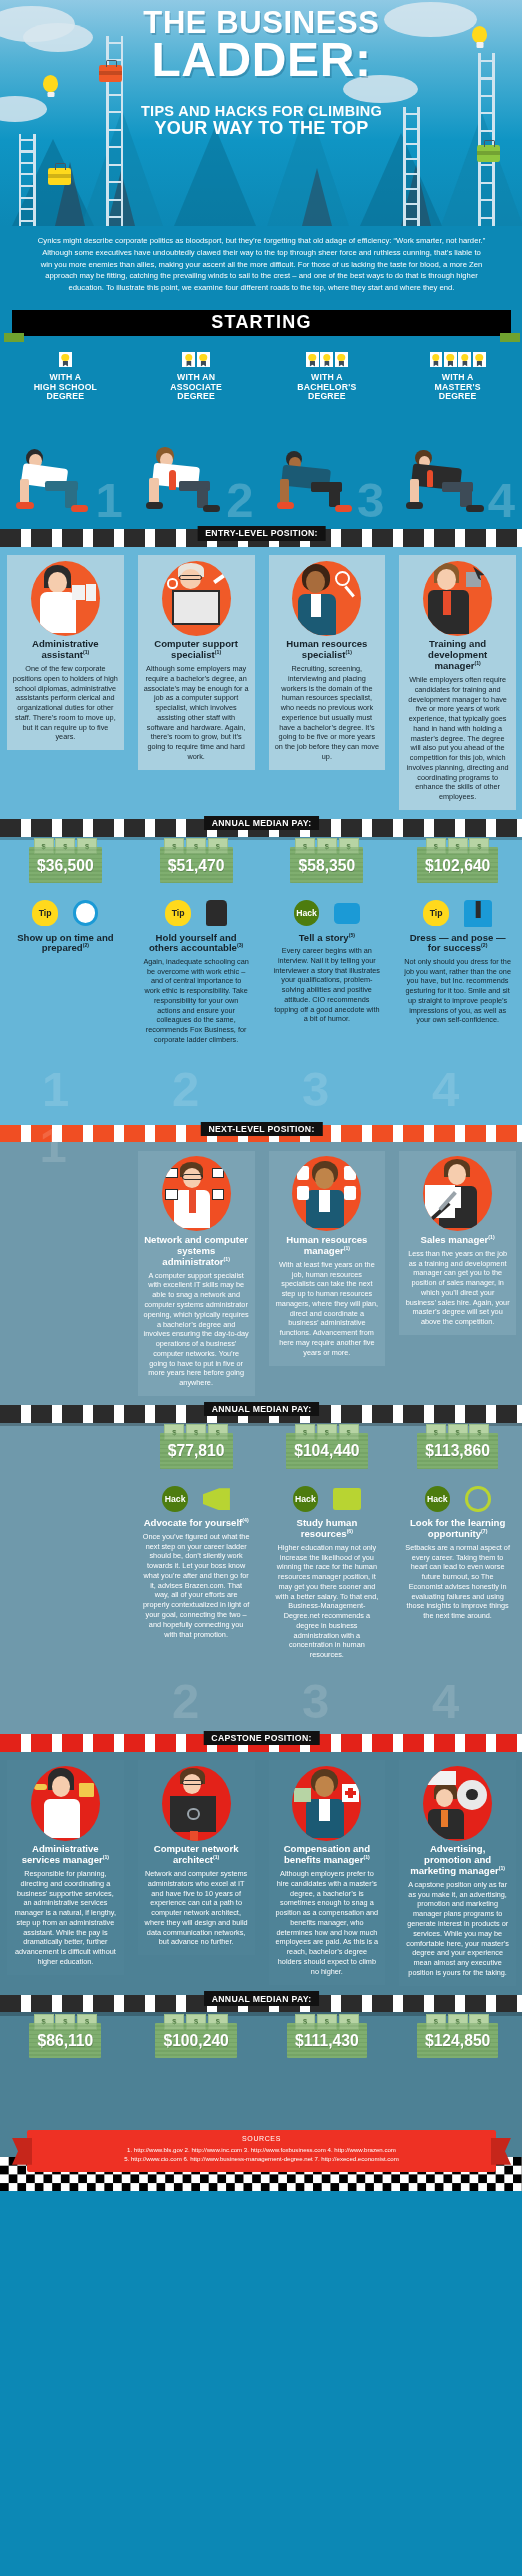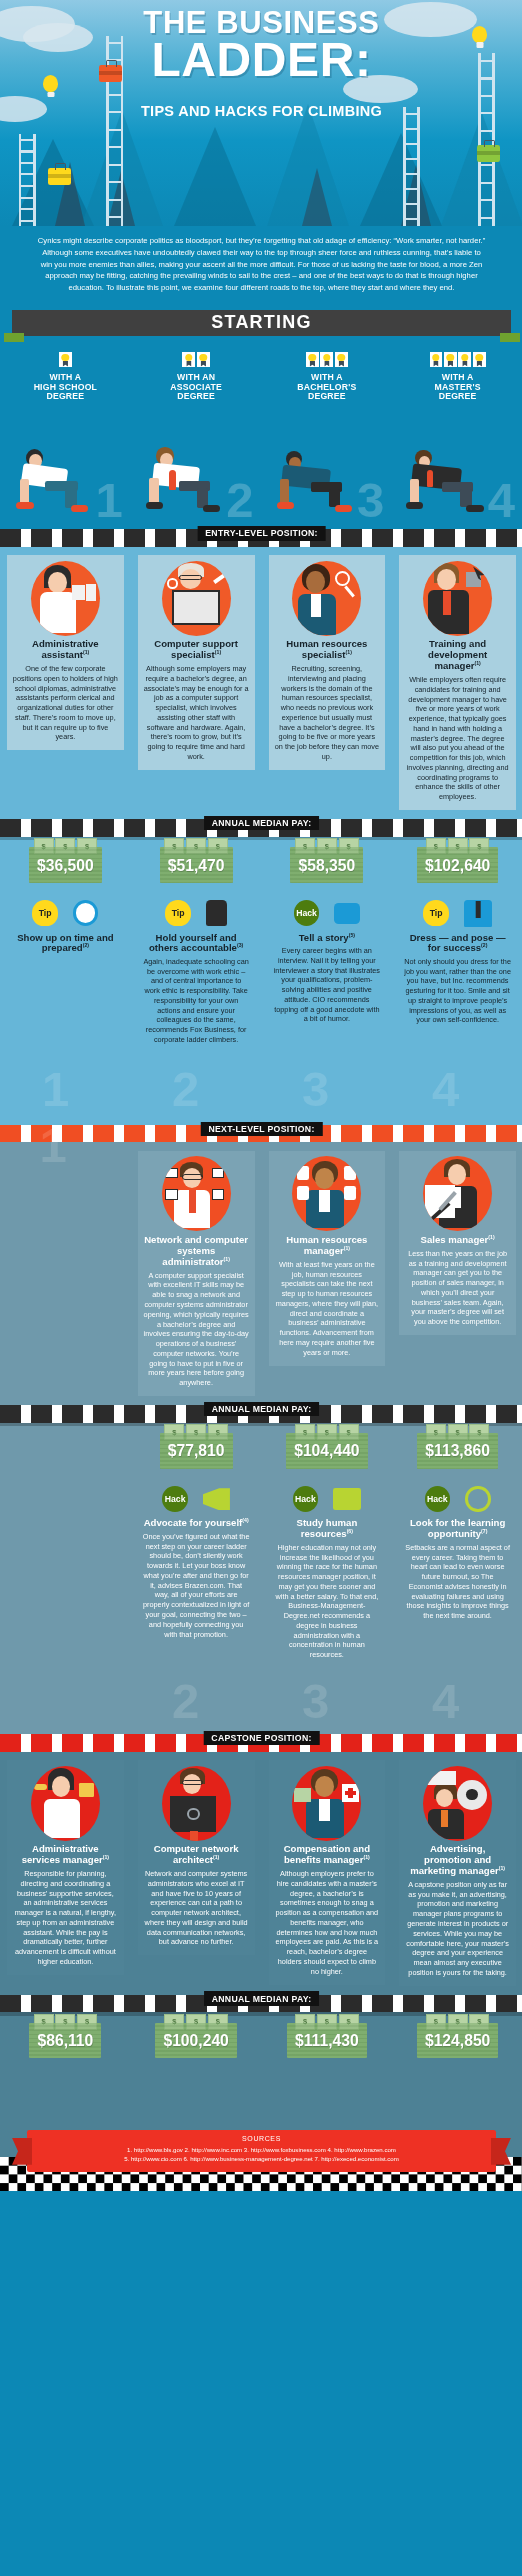--- a/index.html
+++ b/index.html
@@ -74,21 +74,21 @@
   }
   .intro p {
     color: #fff; font-size: 7.7px; line-height: 1.52; text-align: center;
     font-family: "Liberation Sans", sans-serif;
   }
 
   
   .banner-wrap { position: relative; background: #0c88b5; height: 35px; }
   .banner {
     position: absolute; left: 11.6px; right: 11.6px; top: 3.5px; height: 25.6px;
-    background: #404040; display:flex; align-items:center; justify-content:center;
+    background: #000000; display:flex; align-items:center; justify-content:center;
   }
   .banner span { color:#fff; font-size: 18px; font-weight: bold; letter-spacing: 1.2px; }
   .banner .tail { position:absolute; bottom:-5.8px; width: 20px; height: 8.1px; background:#6fa22f; }
   .banner .tail.l { left: -8.1px; } .banner .tail.r { right: -8.1px; }
 
   
   .cols { display: flex; }
   .col { width: 131px; position: relative; }
 
   .start-zone { background: #0c88b5; padding-bottom: 2.3px; }
@@ -302,20 +302,21 @@
     <div class="bulb" style="left:43px;top:75px;"></div>
     <div class="bulb" style="right:36px;top:25.6px;"></div>
     <div class="case" style="left:99px;top:65px;background:#f05a28;"></div>
     <div class="case" style="right:23px;top:145px;background:#8dc63f;"></div>
     <div class="case" style="left:48px;top:168px;background:#ffd91c;"></div>
 
     <div class="hero-title">
       <div class="l1">THE BUSINESS</div>
       <div class="l2">LADDER:</div>
       <div class="l3">TIPS AND HACKS FOR CLIMBING</div>
+      <div class="l4">YOUR WAY TO THE TOP</div>
     </div>
   </div>
 
   <div class="intro">
     <p>Cynics might describe corporate politics as bloodsport, but they’re forgetting that old adage of efficiency: “Work smarter, not harder.” Although some executives have undoubtedly clawed their way to the top through sheer force and ruthless cunning, that’s liable to win you more enemies than allies, making your ascent all the more difficult. For those of us lacking the taste for blood, a more Zen approach may be fitting, catching the prevailing winds to sail to the crest – and one of the best ways to do that is through higher education. To illustrate this point, we examine four different roads to the top, where they start and where they end.</p>
   </div>
 
   <div class="banner-wrap">
     <div class="banner">
       <div class="tail l"></div>
@@ -702,21 +703,21 @@
           <div class="avatar">
             <div style="position:absolute;left:21px;top:2.3px;width:25.6px;height:18.6px;background:#5a3a1e;border-radius:50% 50% 0 0;"></div>
             <div style="position:absolute;left:24.4px;top:8.1px;width:18.6px;height:21px;background:#f6cdae;border-radius:50%;"></div>
             <div style="position:absolute;left:16.3px;top:30px;width:38px;height:42px;background:#2b2b2b;border-radius:5.8px 5.8px 0 0;"></div>
             <div style="position:absolute;left:31px;top:31px;width:7px;height:21px;background:#fff;"></div>
             <div style="position:absolute;left:2.3px;top:29px;width:30px;height:33px;background:#fff;"></div>
             <div style="position:absolute;left:5.8px;top:53px;width:23px;height:3.5px;background:#2b2b2b;transform:rotate(-42deg);"></div>
             <div style="position:absolute;left:12.8px;top:43px;width:23px;height:3.5px;background:#9aa4ab;transform:rotate(-48deg);"></div>
           </div>
           <div class="job-title"><span>Sales manager</span><span class="sup">(1)</span></div>
-          <div class="job-desc">Less than five years on the job as a training and development manager can get you to the position of sales manager, in which you’ll direct your business’ sales team. Again, your master’s degree will set you above the competition.</div>
+          <div class="job-desc">Less than five years on the job as a training and development manager can get you to the position of sales manager, in which you’ll direct your business’ sales hire. Again, your master’s degree will set you above the competition.</div>
         </div>
       </div>
 
     </div>
 
     <div class="bar dark">
       <div class="stripes"></div>
       <div class="tag">ANNUAL MEDIAN PAY:</div>
       <div class="shadow"></div>
     </div>

